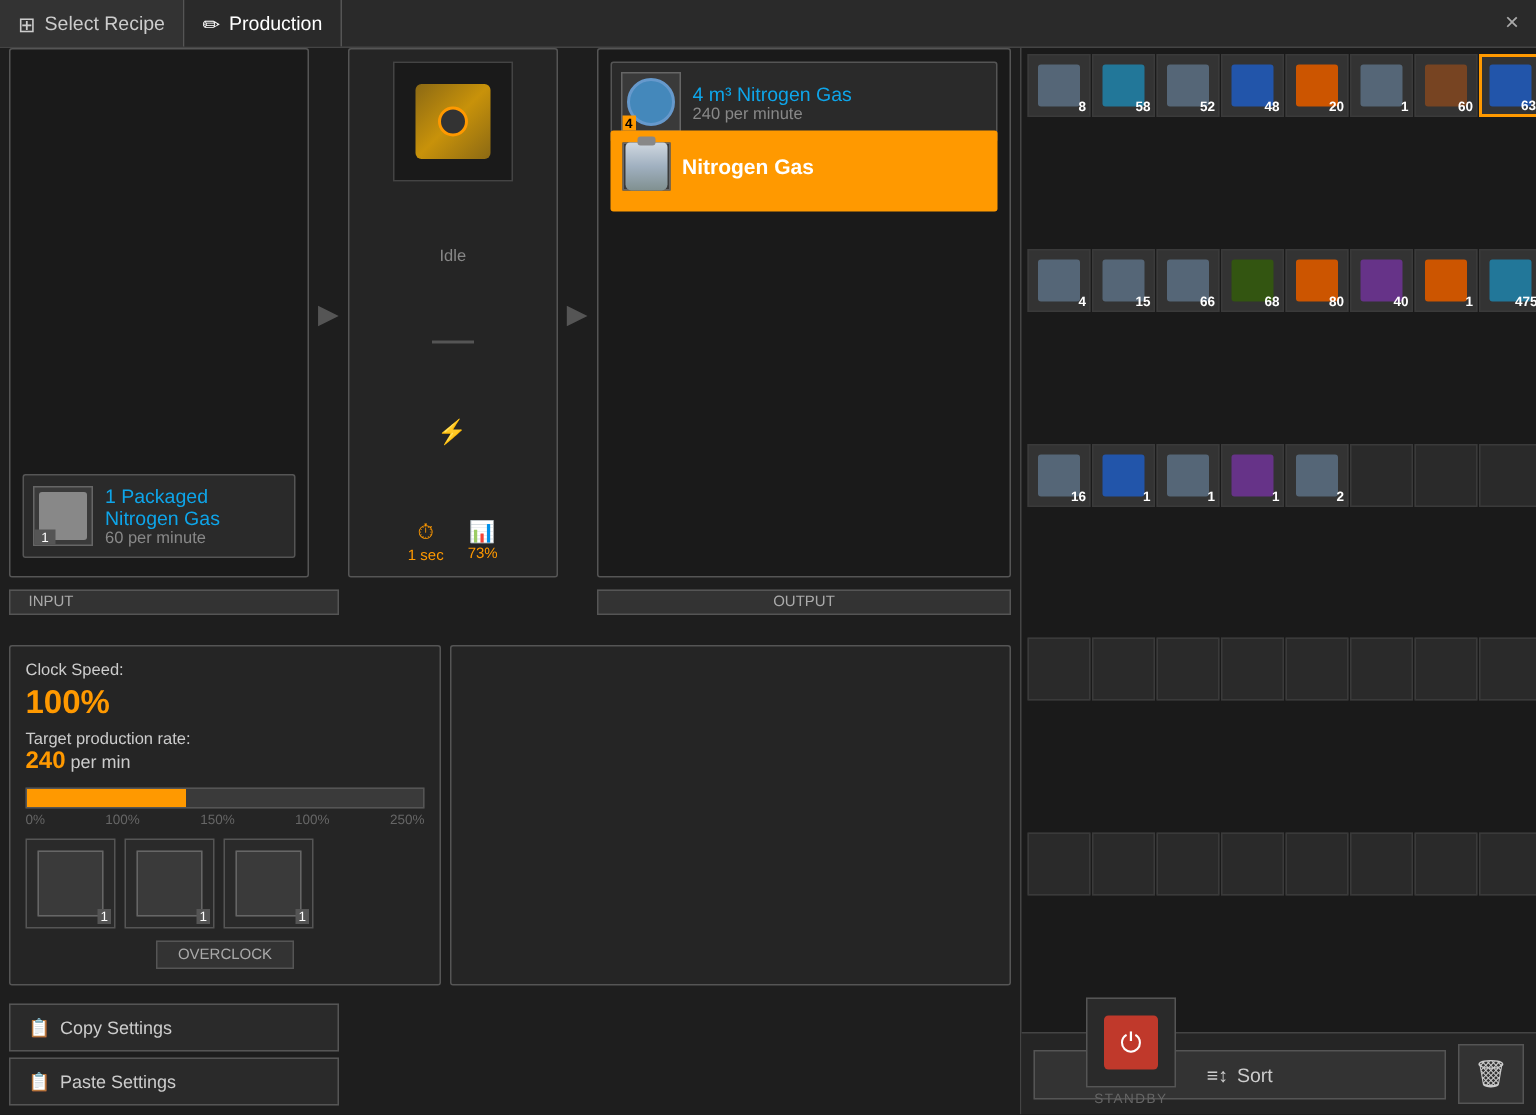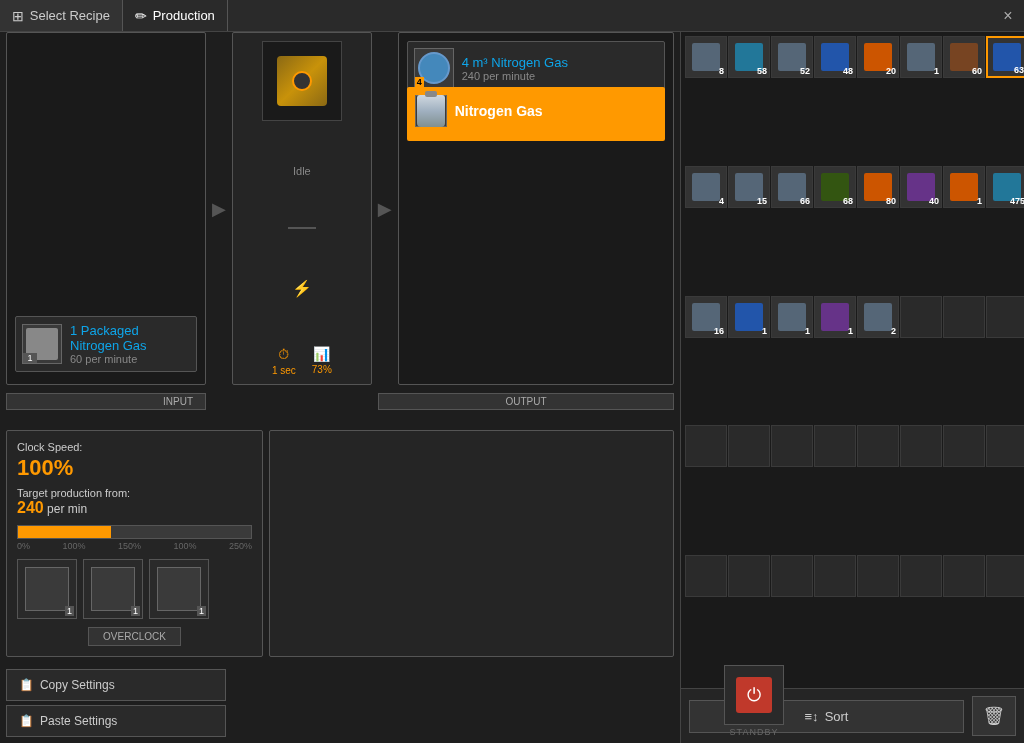--- a/index.html
+++ b/index.html
@@ -299,21 +299,21 @@
 
     
     .bottom-section {
       display: flex;
       margin: 20px 6px 6px 6px;
       gap: 6px;
     }
 
     
     .clock-box {
-      width: 257px;
+      width: 288px;
       background: #252525;
       border: 1px solid #555;
       border-radius: 2px;
       padding: 10px;
     }
     .clock-label {
       font-size: 11px;
       color: #ccc;
       margin-bottom: 2px;
     }
@@ -684,32 +684,32 @@
             <div class="tooltip-icon">
               <div class="nitrogen-icon"></div>
             </div>
             <div class="tooltip-title">Nitrogen Gas</div>
           </div>
         </div>
       </div>
     </div>
 
     <div class="io-labels-row">
-      <div class="io-label-btn" style="width:200px;text-align:right;">INPUT</div>
+      <div class="io-label-btn" style="width:220px;text-align:left;">INPUT</div>
       <div style="width:140px;"></div>
       <div style="width:20px;"></div>
       <div class="io-label-btn" style="flex:1;text-align:center;">OUTPUT</div>
     </div>
 
     <div class="bottom-section">
 
       <div class="clock-box">
         <div class="clock-label">Clock Speed:</div>
         <div class="clock-value">100%</div>
-        <div class="target-label">Target production from:</div>
+        <div class="target-label">Target production rate:</div>
         <div>
           <span class="target-value">240</span>
           <span class="target-unit">per min</span>
         </div>
         <div class="progress-bar-container">
           <div class="progress-track">
             <div class="progress-fill"></div>
           </div>
           <div class="progress-markers">
             <span>0%</span>

